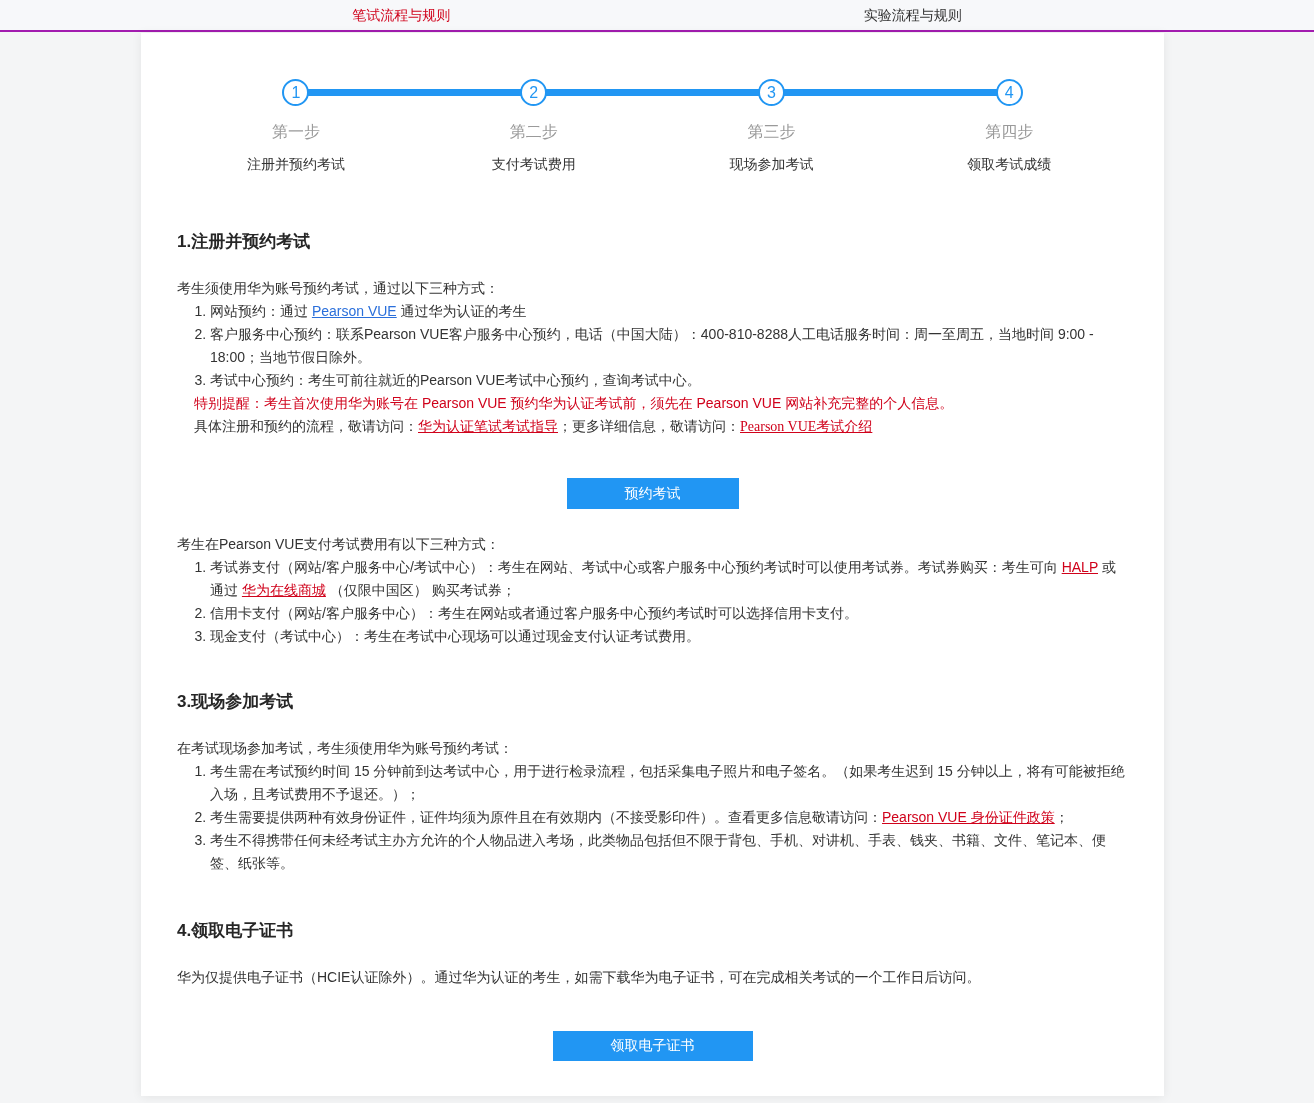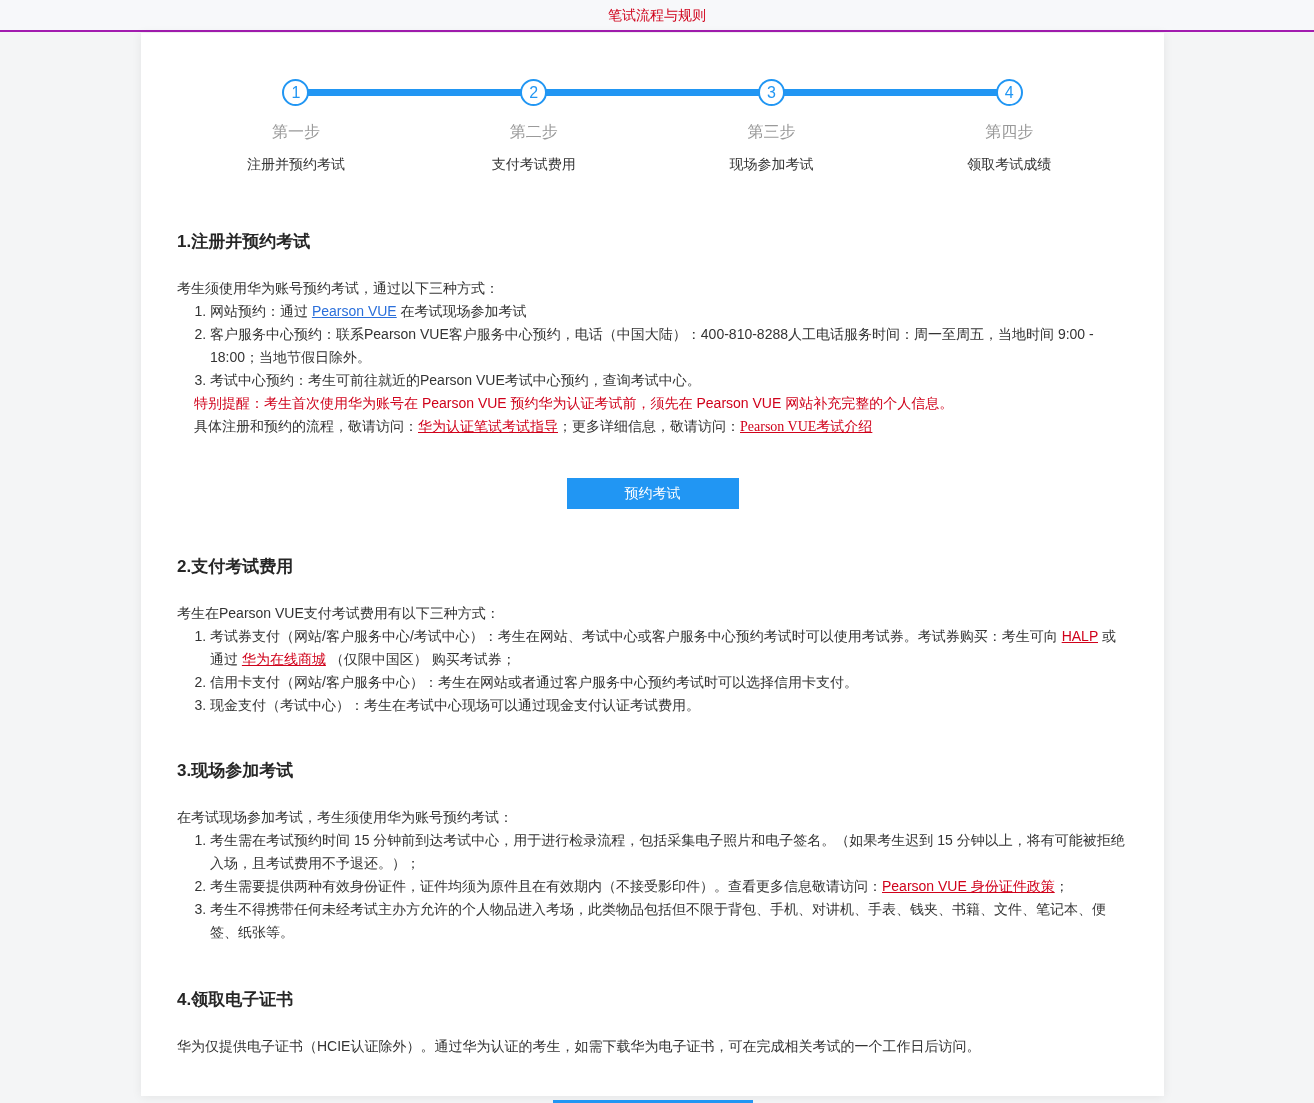--- a/index.html
+++ b/index.html
@@ -53,20 +53,21 @@
   }
   .btn-book{width:172px;height:31px;margin:40px auto 0;text-align:center;}
   .btn-cert{width:200px;height:30px;margin:42px auto 0;}
 </style>
 </head>
 <body>
 
 <div class="topbar">
   <div class="topbar-inner">
     <div class="tab active">笔试流程与规则</div>
+    <div class="tab">实验流程与规则</div>
   </div>
 </div>
 
 <div class="card">
   <div class="content">
 
     <div class="steps">
       <div class="steps-line"></div>
       <div class="step">
         <div class="step-circle">1</div>
@@ -86,31 +87,30 @@
       <div class="step">
         <div class="step-circle">4</div>
         <div class="step-label">第四步</div>
         <div class="step-title">领取考试成绩</div>
       </div>
     </div>
 
     <h2 class="h-s1">1.注册并预约考试</h2>
     <p class="txt intro">考生须使用华为账号预约考试，通过以下三种方式：</p>
     <ol class="txt">
-      <li><span>网站预约：通过 </span><a class="blue-link">Pearson VUE</a><span> 在考试现场参加考试</span></li>
+      <li><span>网站预约：通过 </span><a class="blue-link">Pearson VUE</a><span> 通过华为认证的考生</span></li>
       <li>客户服务中心预约：联系Pearson VUE客户服务中心预约，电话（中国大陆）：400-810-8288人工电话服务时间：周一至周五，当地时间 9:00 - 18:00；当地节假日除外。</li>
       <li>考试中心预约：考生可前往就近的Pearson VUE考试中心预约，查询考试中心。</li>
     </ol>
     <div class="txt notice">特别提醒：考生首次使用华为账号在 Pearson VUE 预约华为认证考试前，须先在 Pearson VUE 网站补充完整的个人信息。</div>
     <div class="txt guide">
       <span>具体注册和预约的流程，敬请访问：</span><a class="red-link">华为认证笔试考试指导</a><span>；更多详细信息，敬请访问：</span><a class="red-link">Pearson VUE考试介绍</a>
     </div>
     <button class="btn btn-book">预约考试</button>
 
-    <h2 class="h-s2">2.支付考试费用</h2>
     <p class="txt intro">考生在Pearson VUE支付考试费用有以下三种方式：</p>
     <ol class="txt">
       <li><span>考试券支付（网站/客户服务中心/考试中心）：考生在网站、考试中心或客户服务中心预约考试时可以使用考试券。考试券购买：考生可向 </span><a class="red-link">HALP</a><span> 或通过 </span><a class="red-link">华为在线商城</a><span> （仅限中国区） 购买考试券；</span></li>
       <li>信用卡支付（网站/客户服务中心）：考生在网站或者通过客户服务中心预约考试时可以选择信用卡支付。</li>
       <li>现金支付（考试中心）：考生在考试中心现场可以通过现金支付认证考试费用。</li>
     </ol>
 
     <h2 class="h-s3">3.现场参加考试</h2>
     <p class="txt intro">在考试现场参加考试，考生须使用华为账号预约考试：</p>
     <ol class="txt">

